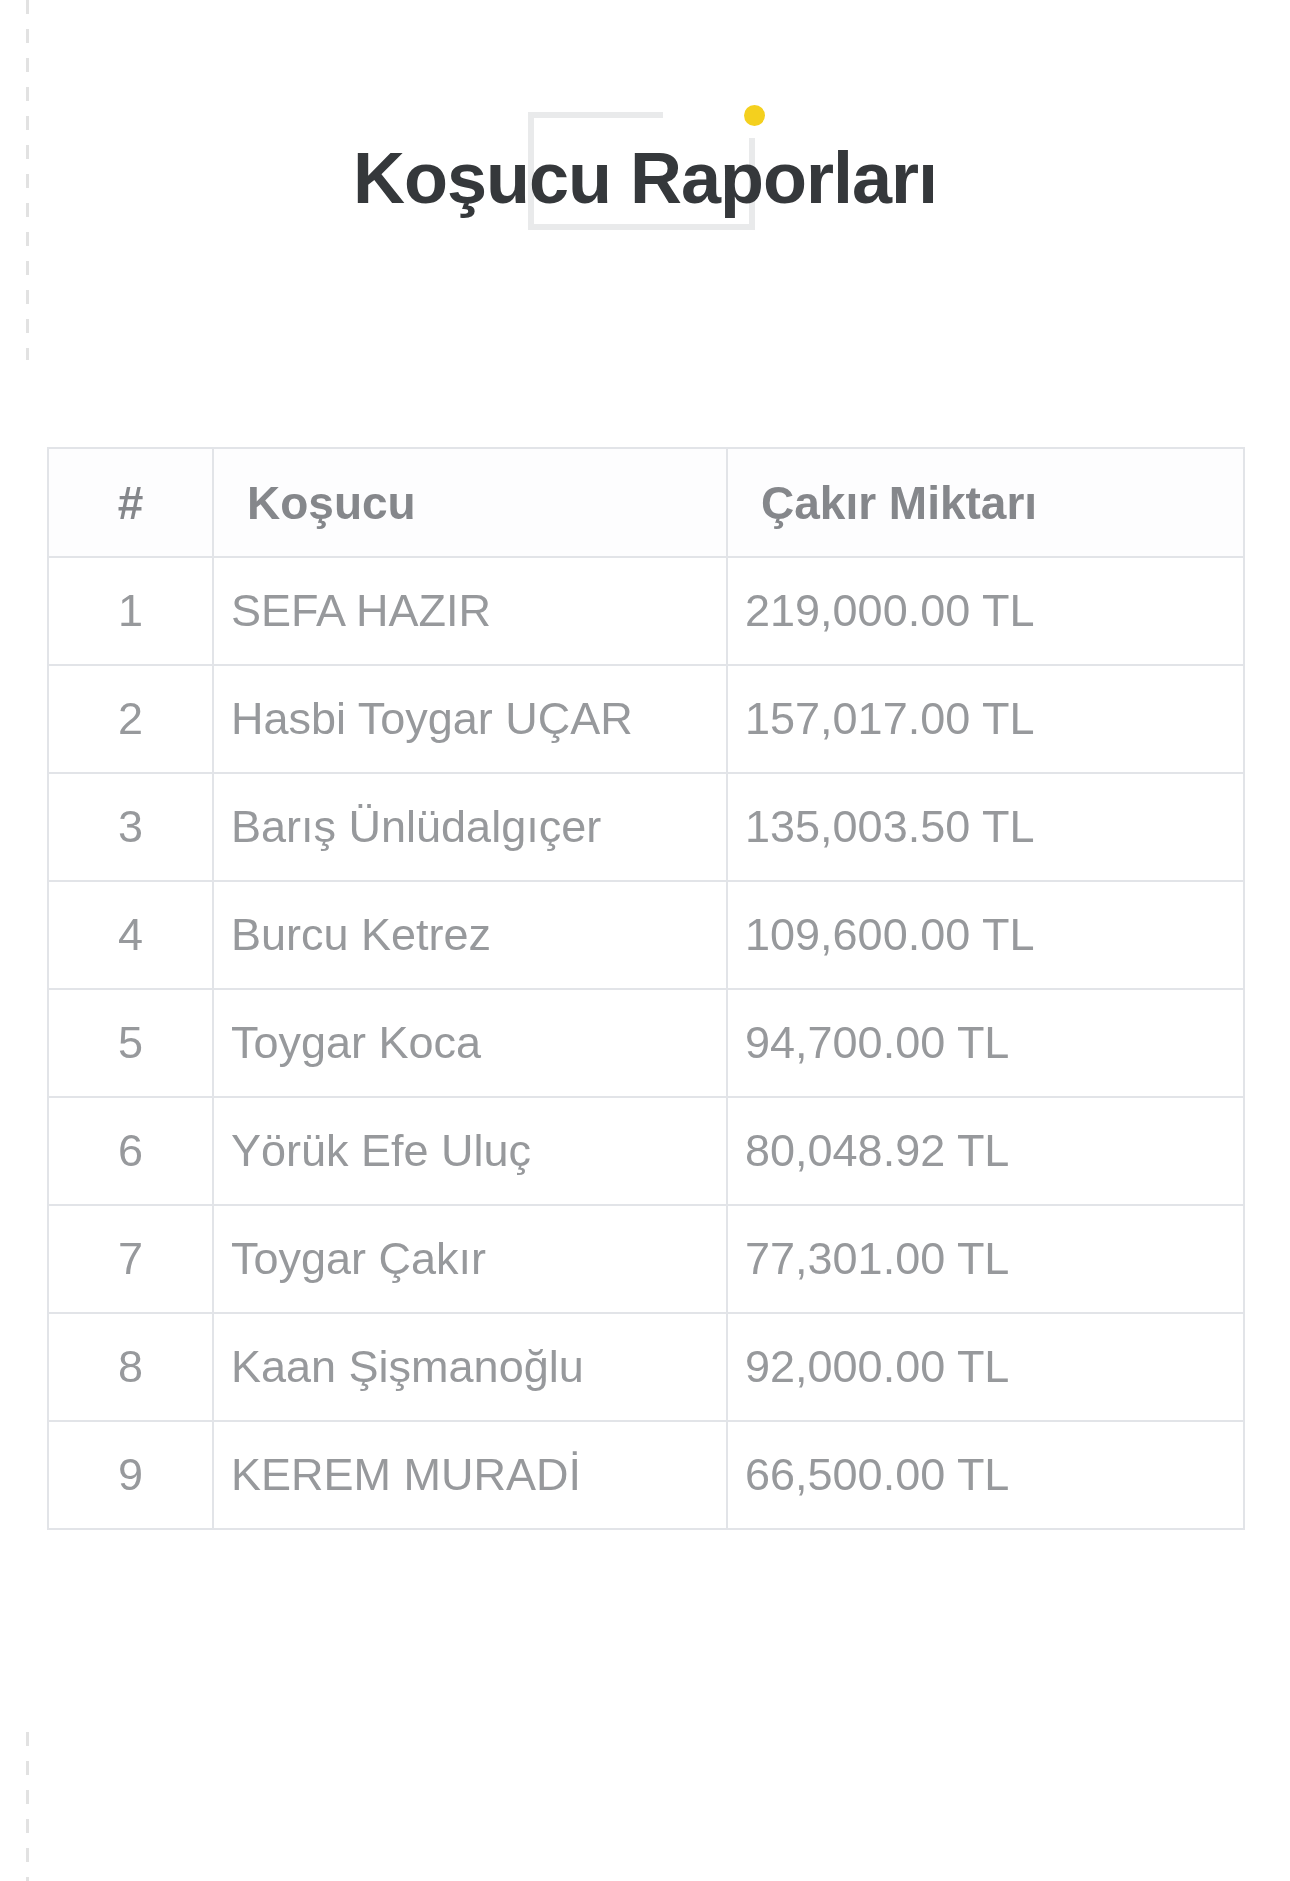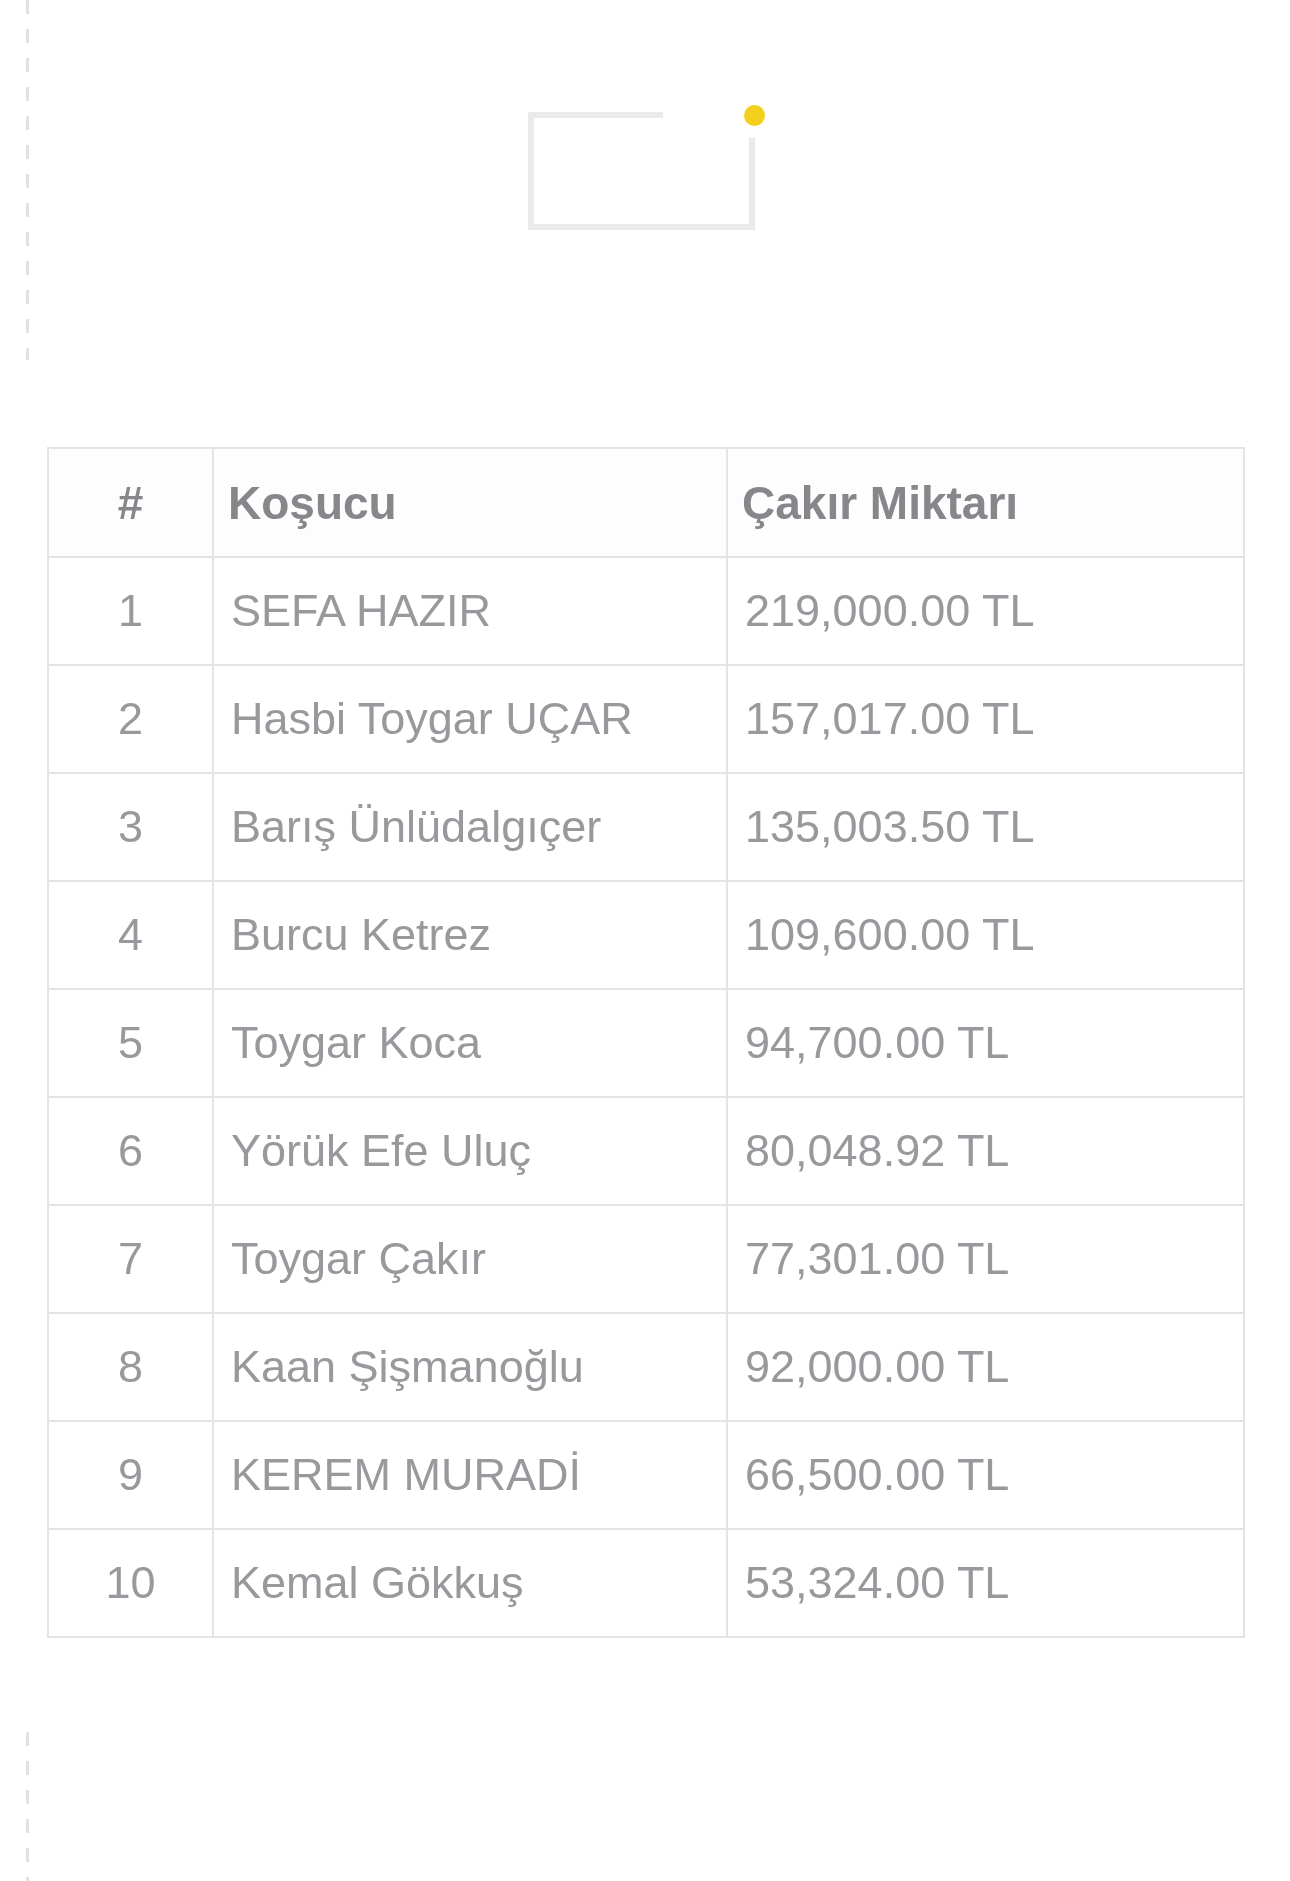--- a/index.html
+++ b/index.html
@@ -74,21 +74,21 @@
     white-space: nowrap;
   }
   .report thead tr { height: 109px; }
   .report tbody tr { height: 108px; }
   .report thead th {
     background: #fdfdfe;
     color: #85878b;
     font-weight: 700;
     font-size: 46px;
     text-align: left;
-    padding-left: 14px;
+    padding-left: 33px;
   }
   .report td {
     color: #97999c;
     font-weight: 400;
     font-size: 45px;
     text-align: left;
     padding-left: 17px;
   }
   .report th.c-rank, .report td.c-rank { text-align: center; padding-left: 0; }
 </style>
@@ -97,20 +97,21 @@
 
 <div class="dash-seg dash-top"></div>
 <div class="dash-seg dash-bottom"></div>
 
 <header class="title-wrap">
   <div class="decor-frame">
     <span class="decor-top"></span>
     <span class="decor-right"></span>
   </div>
   <span class="decor-dot"></span>
+  <h1 class="page-title">Koşucu Raporları</h1>
 </header>
 
 <table class="report">
   <colgroup>
     <col style="width:165px">
     <col style="width:514px">
     <col style="width:517px">
   </colgroup>
   <thead>
     <tr>
@@ -167,19 +168,14 @@
     <td class="c-runner">Kaan Şişmanoğlu</td>
     <td class="c-amount">92,000.00 TL</td>
   </tr>
 
   <tr>
     <td class="c-rank">9</td>
     <td class="c-runner">KEREM MURADİ</td>
     <td class="c-amount">66,500.00 TL</td>
   </tr>
 
-  <tr>
-    <td class="c-rank">10</td>
-    <td class="c-runner">Kemal Gökkuş</td>
-    <td class="c-amount">53,324.00 TL</td>
-  </tr>
 </tbody>
 </table>
 
 </body></html>

